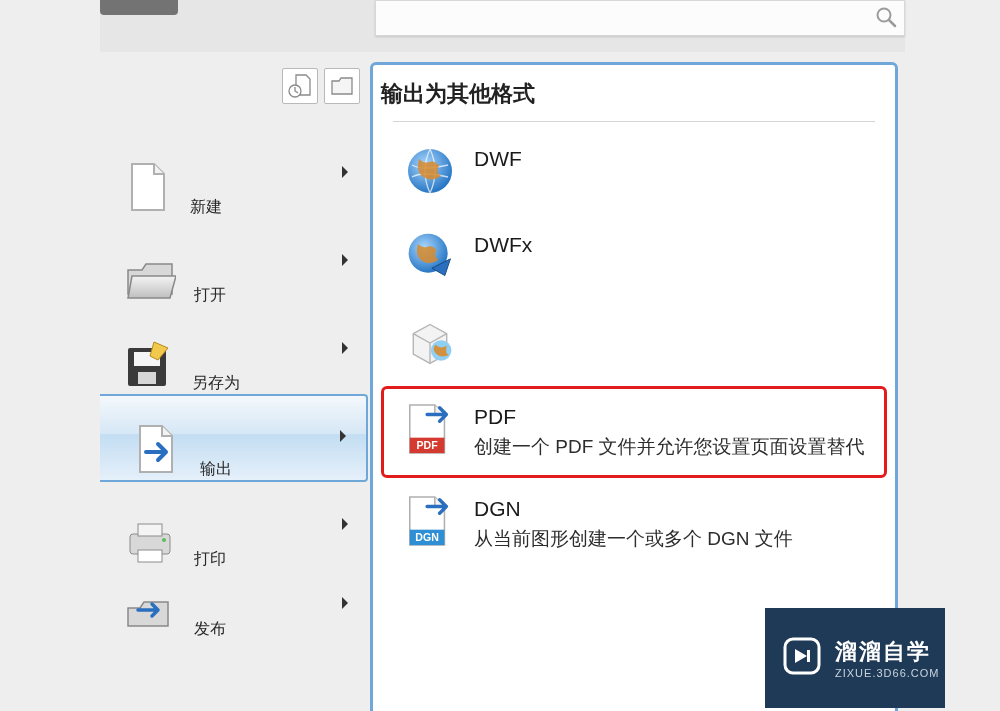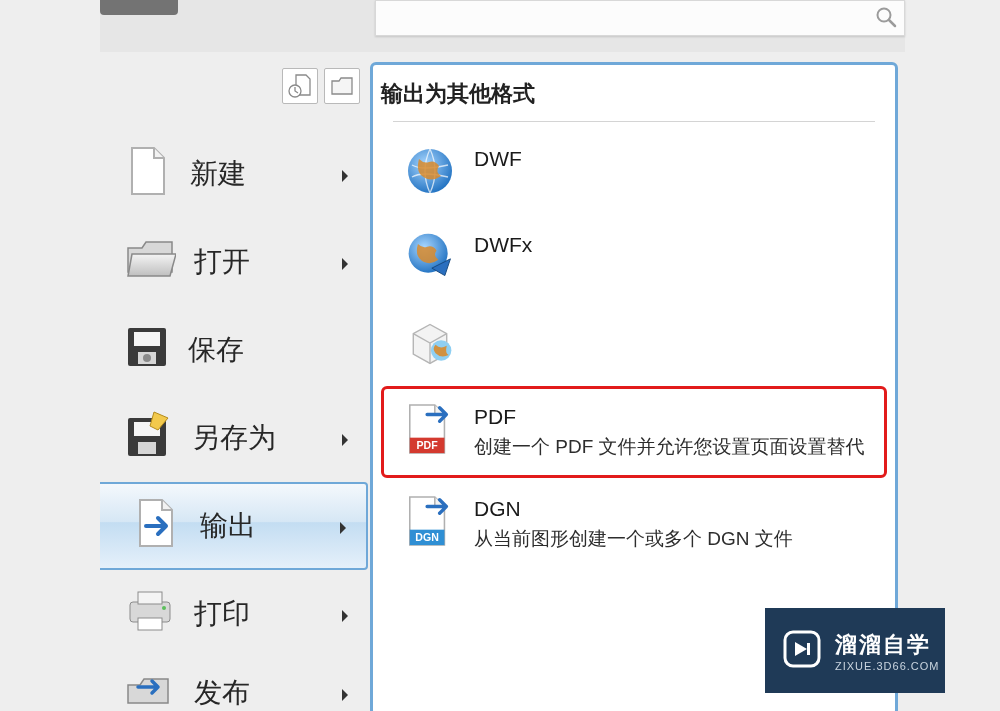--- a/index.html
+++ b/index.html
@@ -76,25 +76,25 @@
 
   .menu-list {
     position: absolute;
     top: 70px;
     left: 0;
     width: 268px;
   }
   .menu-item {
     height: 88px;
     display: flex;
-    align-items: center;
+    align-items: flex-end;
     padding-left: 24px;
     position: relative;
     box-sizing: border-box;
-    font-size: 28px;
+    font-size: 16px;
     color: #272727;
   }
   .menu-item.active {
     background: linear-gradient(#f4f8fc, #d6e7f5 45%, #c3ddf2 46%, #e5f0fa);
     border: 2px solid #6fa8d8;
     border-left: none;
     border-radius: 0 4px 4px 0;
     padding-left: 32px;
   }
   .menu-item .label { margin-left: 18px; }
@@ -165,21 +165,21 @@
     line-height: 1.45;
     margin-top: 4px;
   }
 
   
   .watermark {
     position: absolute;
     left: 765px;
     top: 608px;
     width: 180px;
-    height: 85px;
+    height: 100px;
     background: #1f3a57;
     display: flex;
     align-items: center;
     padding-left: 16px;
     box-sizing: border-box;
     gap: 12px;
   }
   .watermark .wm-text { color: #fff; }
   .watermark .wm-title { font-size: 22px; font-weight: bold; letter-spacing: 2px; }
   .watermark .wm-sub { font-size: 11px; letter-spacing: 1px; color: #c9d4df; }
@@ -247,31 +247,20 @@
         </svg>
       </span>
       <span class="label">打开</span>
       <span class="arrow">
         <svg width="10" height="14" viewBox="0 0 10 14">
             <path d="M2 1l6 6-6 6z" fill="#333"></path>
           </svg>
       </span>
     </div>
 
-    <div class="menu-item">
-      <span>
-        <svg width="46" height="46" viewBox="0 0 46 46">
-          <rect x="4" y="4" width="38" height="38" fill="#3a3a3a" rx="2"></rect>
-          <rect x="10" y="8" width="26" height="14" fill="#f5f5f5"></rect>
-          <rect x="14" y="28" width="18" height="12" fill="#d6d6d6"></rect>
-          <circle cx="23" cy="34" r="4" fill="#8a8a8a"></circle>
-        </svg>
-      </span>
-      <span class="label">保存</span>
-    </div>
 
     <div class="menu-item">
       <span>
         <svg width="50" height="50" viewBox="0 0 50 50">
           <rect x="4" y="8" width="38" height="38" fill="#3a3a3a" rx="2"></rect>
           <rect x="10" y="12" width="26" height="14" fill="#f5f5f5"></rect>
           <rect x="14" y="32" width="18" height="12" fill="#d6d6d6"></rect>
           <path d="M30 2l14 6-10 12-8-4z" fill="#f2c94c" stroke="#b48b1d" stroke-width="1"></path>
         </svg>
       </span>

